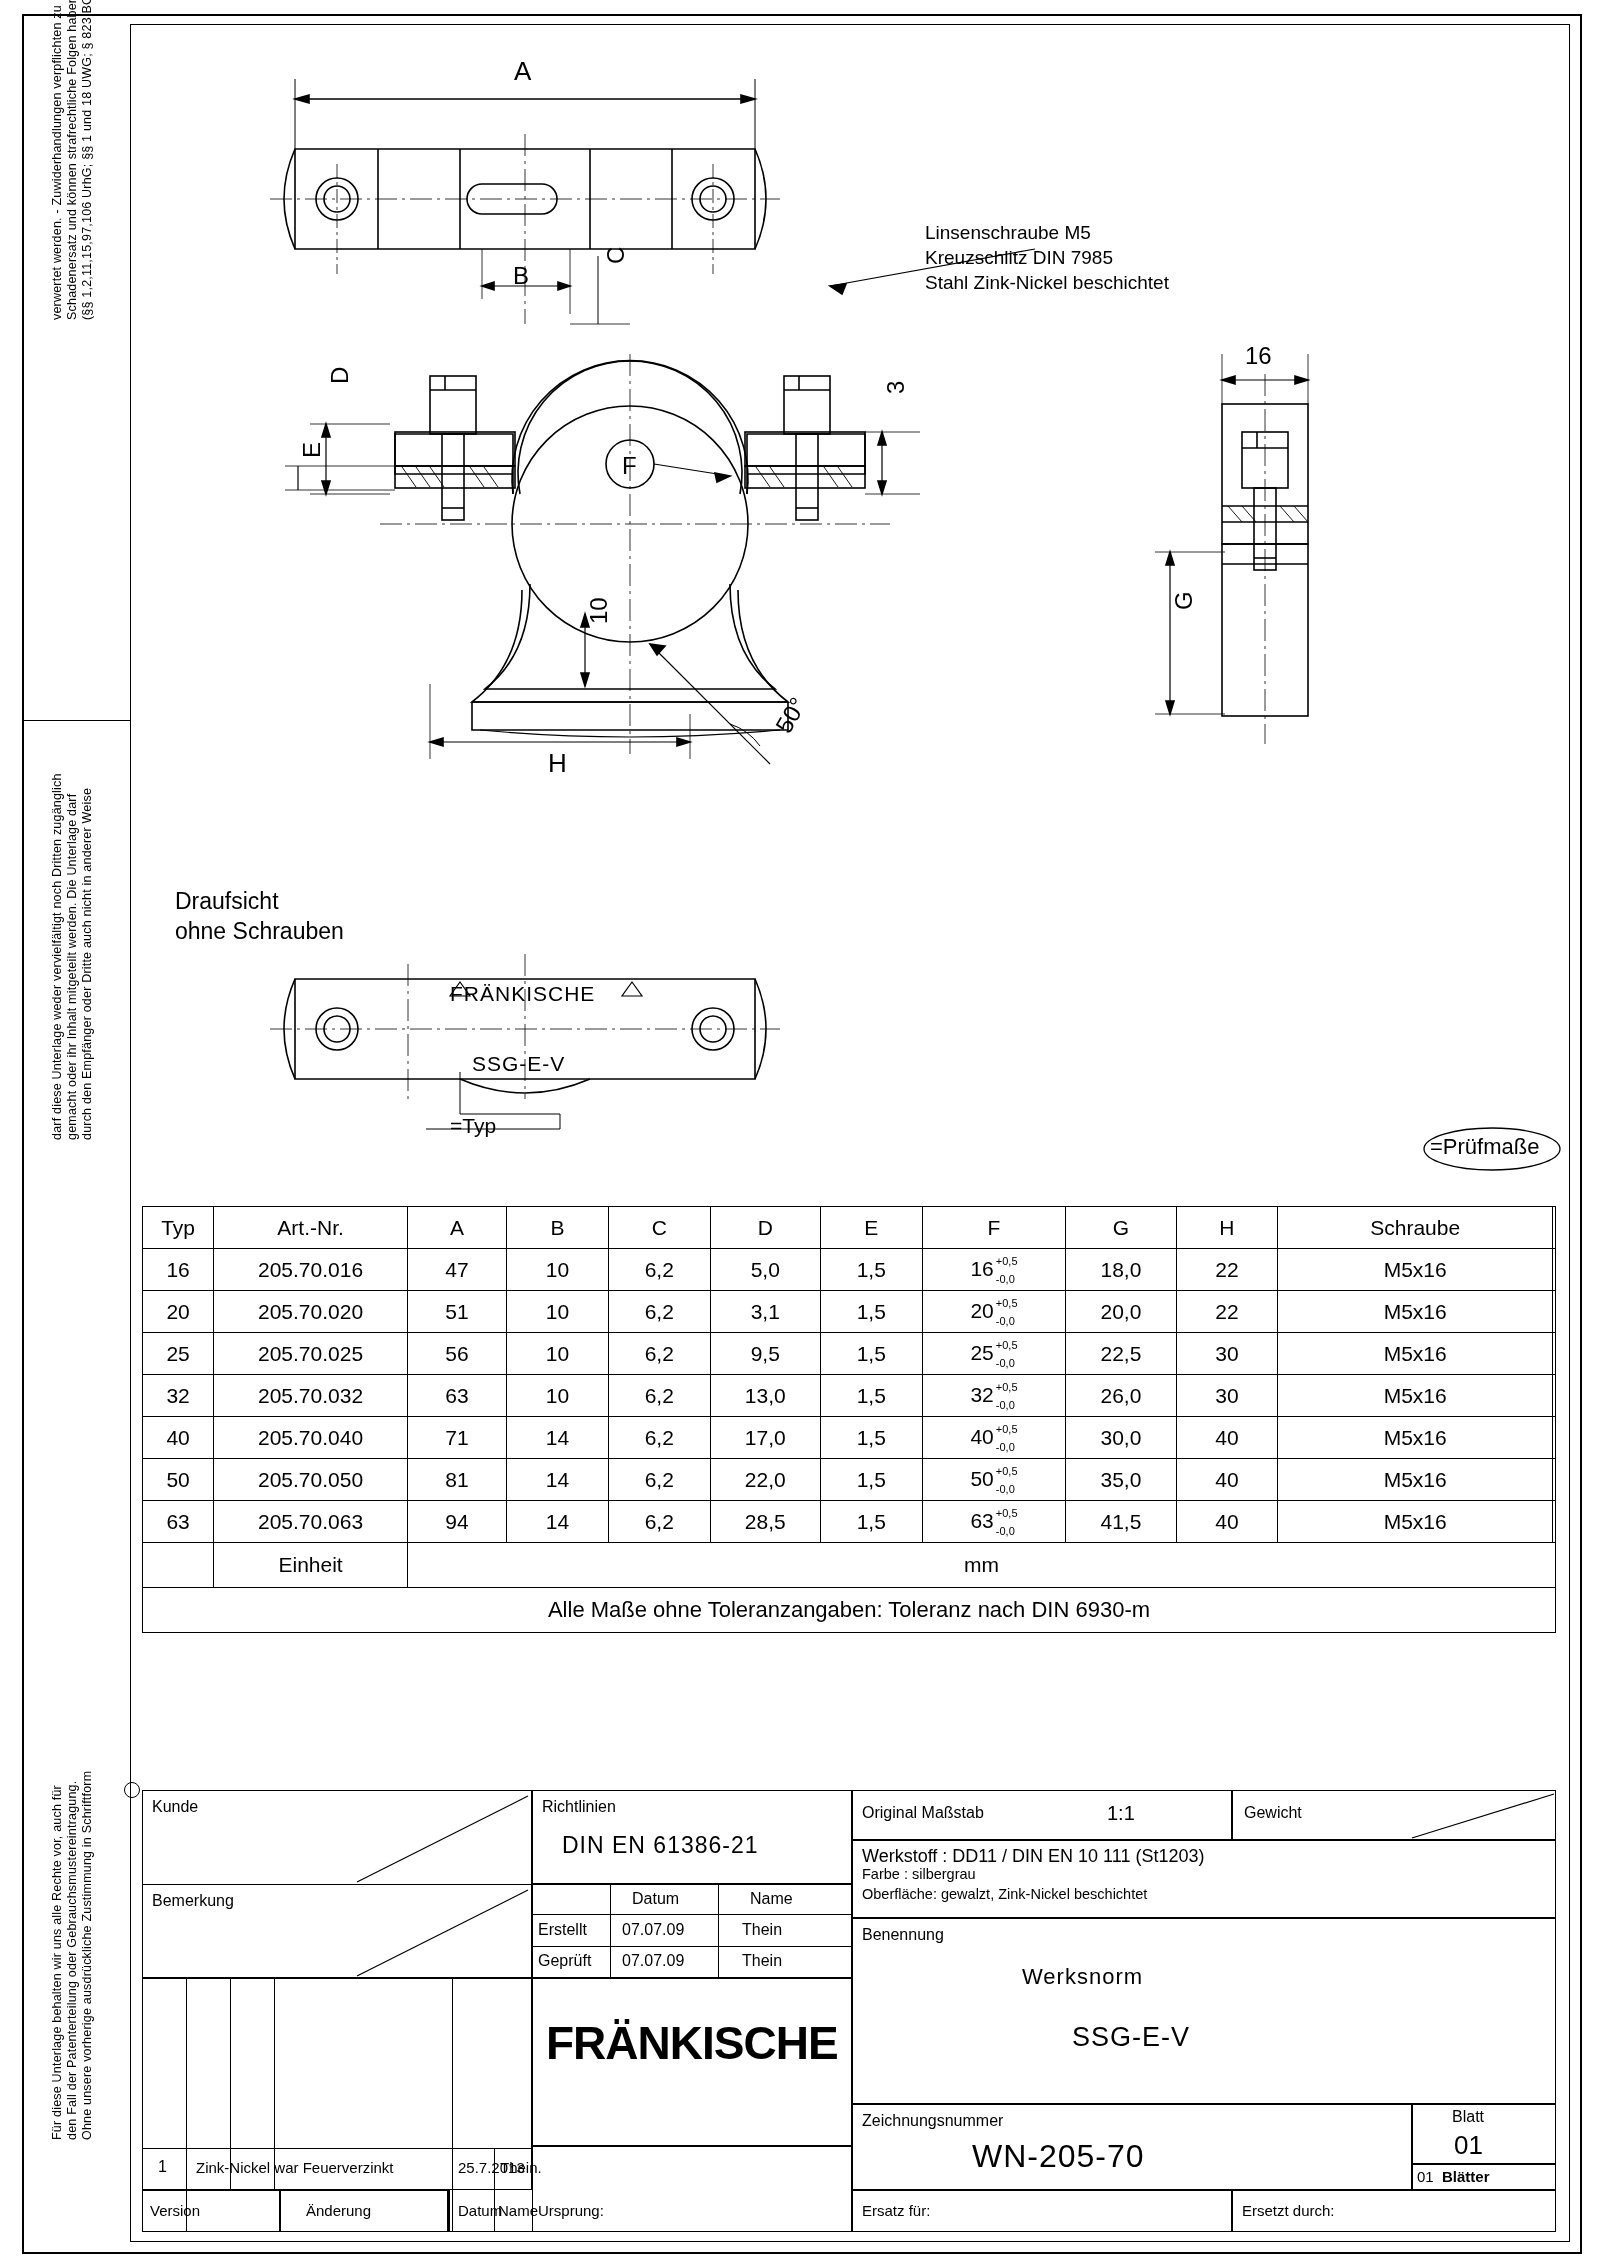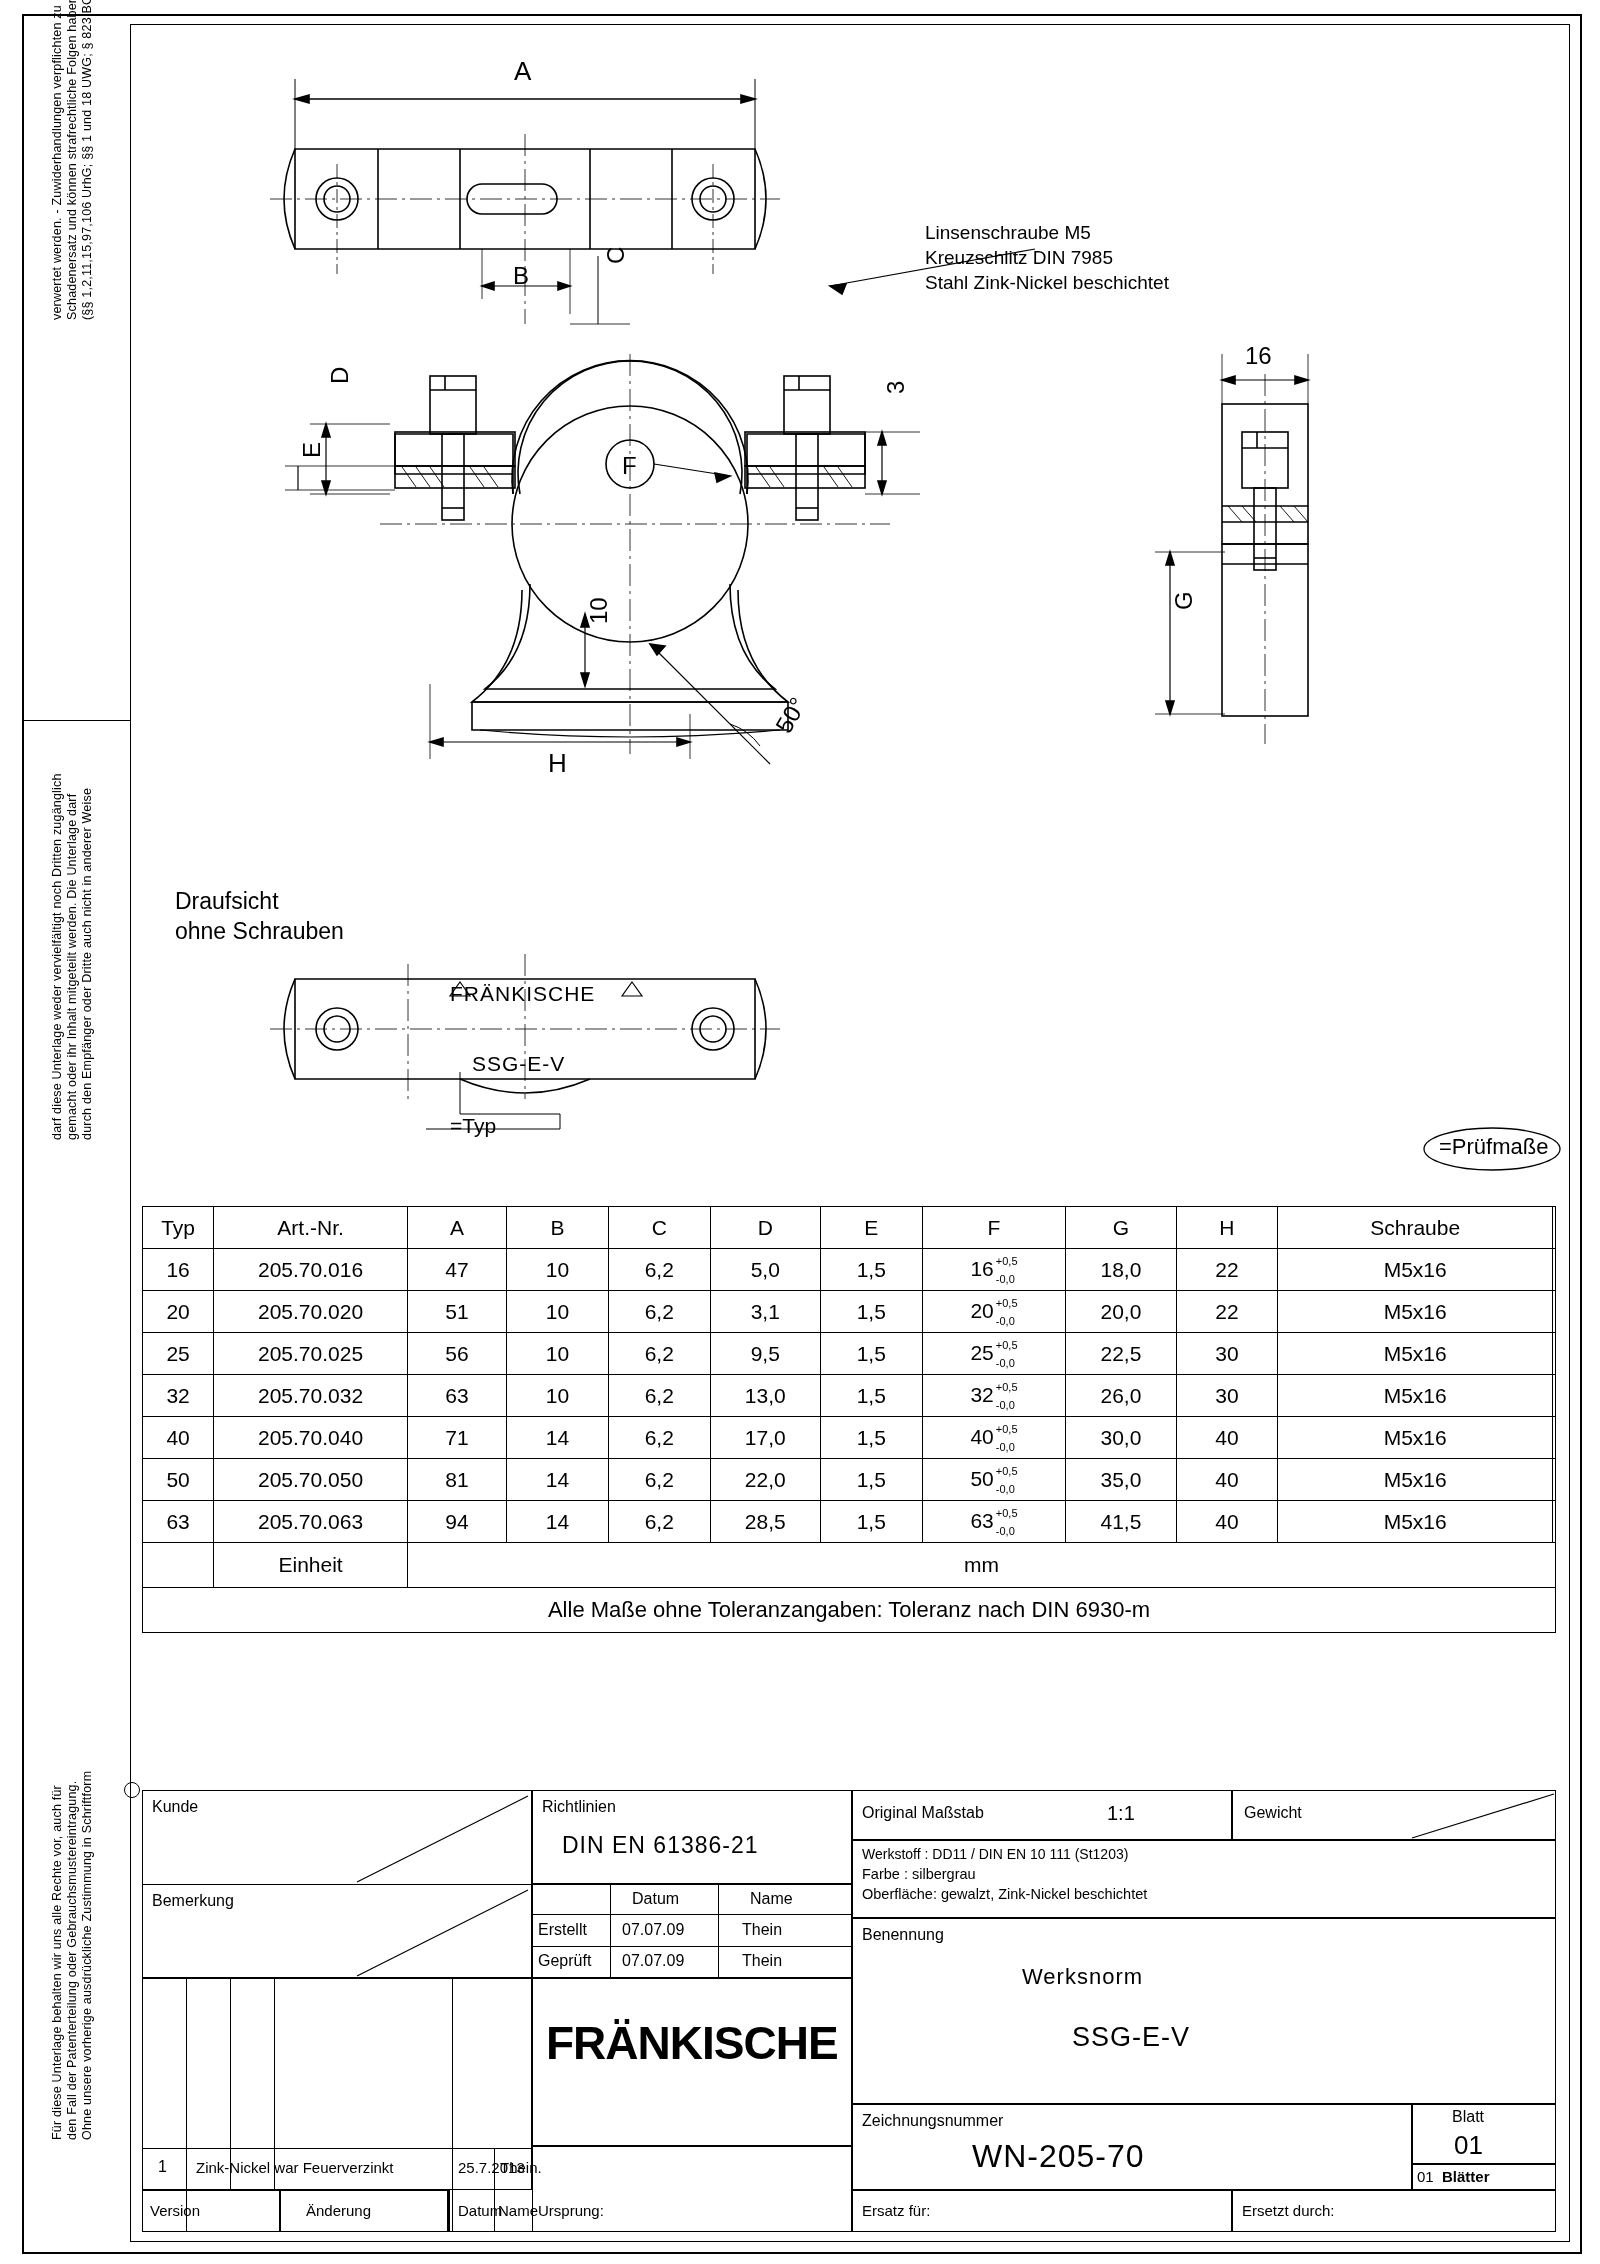--- a/index.html
+++ b/index.html
@@ -259,21 +259,21 @@
     <div class="txt" style="left: 795px; top: 196px; font-size: 19px; line-height: 25px; white-space: pre;">Linsenschraube M5
 Kreuzschlitz DIN 7985
 Stahl Zink-Nickel beschichtet</div>
     <div class="txt" style="left: 45px; top: 862px; font-size: 23px; line-height: 30px; white-space: pre;">Draufsicht
 ohne Schrauben</div>
 
     <div class="txt" style="left:320px;top:958px;font-size:21px;letter-spacing:1px;">FRÄNKISCHE</div>
     <div class="txt" style="left:342px;top:1028px;font-size:21px;letter-spacing:1px;">SSG-E-V</div>
     <div class="txt" style="left:320px;top:1090px;font-size:21px;">=Typ</div>
 
-    <div class="txt" style="left:1300px;top:1110px;font-size:22px;margin-left:9px;">=Prüfmaße</div>
+    <div class="txt" style="left:1300px;top:1110px;font-size:22px;">=Prüfmaße</div>
   </div>
 
   <table class="dimtable" id="dimtable">
     <thead>
       <tr>
         <th class="colTyp">Typ</th>
         <th class="colArt">Art.-Nr.</th>
         <th class="colA">A</th>
         <th class="colB">B</th>
         <th class="colC">C</th>
@@ -451,21 +451,21 @@
     <div class="val" style="left:480px;top:131px;">07.07.09</div>
     <div class="val" style="left:600px;top:131px;">Thein</div>
     <div class="lbl" style="left:396px;top:162px;">Geprüft</div>
     <div class="val" style="left:480px;top:162px;">07.07.09</div>
     <div class="val" style="left:600px;top:162px;">Thein</div>
 
     <div class="lbl" style="left:720px;top:14px;">Original Maßstab</div>
     <div class="val" style="left:965px;top:12px;font-size:20px;text-align:right;">1:1</div>
     <div class="lbl" style="left:1102px;top:14px;">Gewicht</div>
 
-    <div class="val" style="left:720px;top:56px;font-size:14px;">Werkstoff :  DD11 / DIN EN 10 111 (St1203)</div>
+    <div class="val" style="left:720px;top:56px;font-size:18px;">Werkstoff :  DD11 / DIN EN 10 111 (St1203)</div>
     <div class="val" style="left:720px;top:76px;font-size:14.5px;">Farbe      :  silbergrau</div>
     <div class="val" style="left:720px;top:96px;font-size:14.5px;">Oberfläche:  gewalzt, Zink-Nickel beschichtet</div>
 
     <div class="lbl" style="left:720px;top:136px;">Benennung</div>
     <div class="val" style="left:880px;top:174px;font-size:22px;letter-spacing:1px;">Werksnorm</div>
     <div class="val" style="left:930px;top:232px;font-size:27px;letter-spacing:1px;">SSG-E-V</div>
 
     <div class="val" style="left:404px;top:226px;font-size:46px;font-weight:bold;letter-spacing:-1px;">FRÄNKISCHE</div>
 
     <div class="lbl" style="left:720px;top:322px;">Zeichnungsnummer</div>

